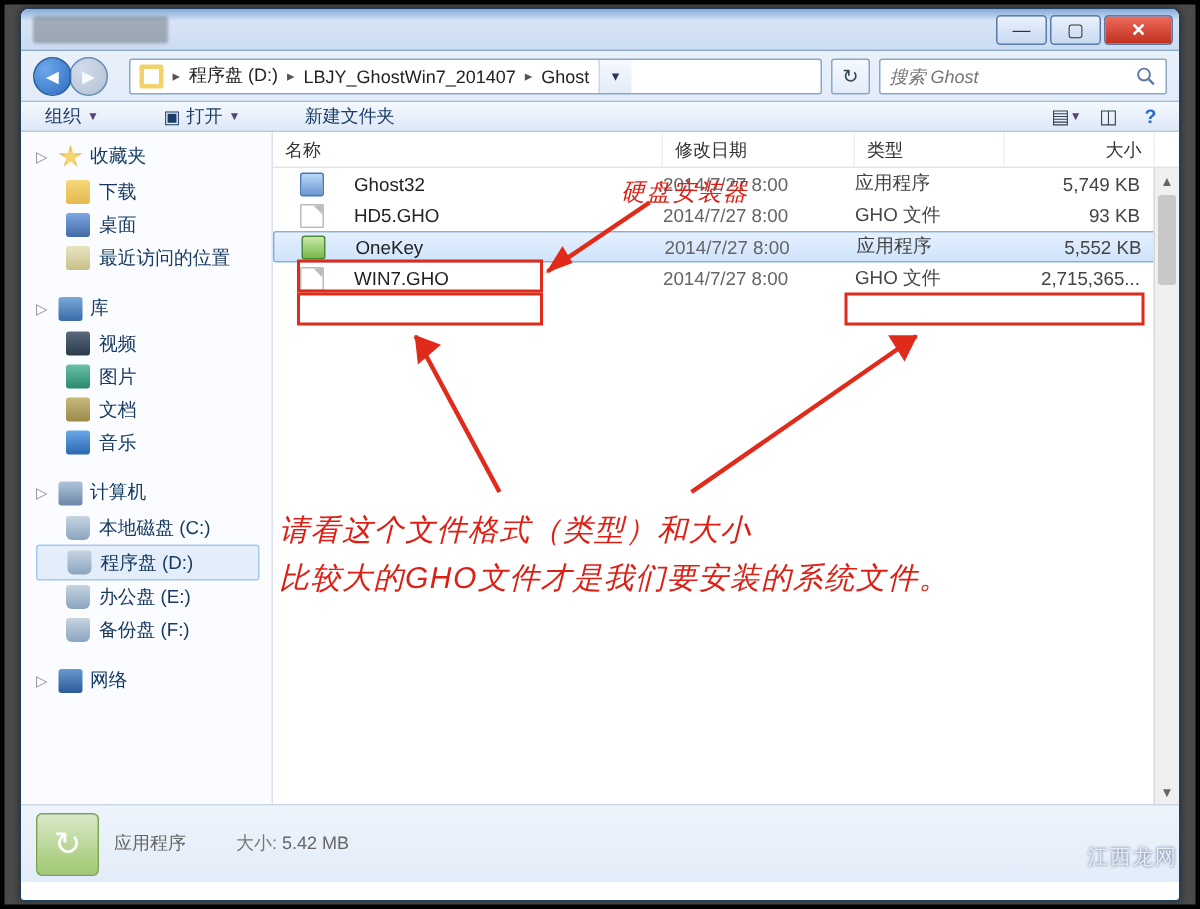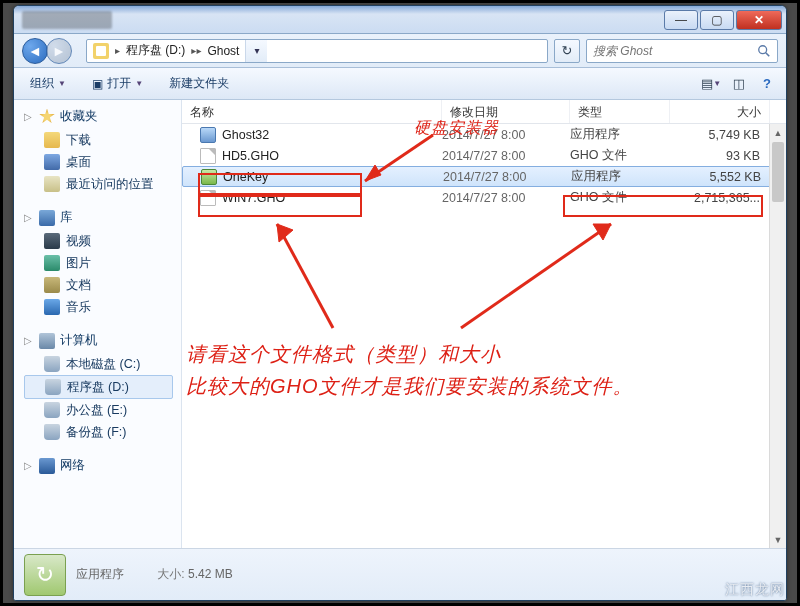--- a/index.html
+++ b/index.html
@@ -25,21 +25,21 @@
   .crumbicon { width: 16px; height: 16px; background: #f2d26a; border-radius: 2px; position: relative; }
   .crumbicon::before { content: ""; position: absolute; inset: 3px; background: #fff; border-radius: 1px; }
   .addrdrop { width: 22px; height: 100%; border-left: 1px solid #cad8ea; display: flex; align-items: center; justify-content: center; background: linear-gradient(#f5f9ff,#e2ecf8); font-size: 10px; color: #335; }
   .addrrefresh { width: 26px; height: 24px; border: 1px solid #8aa8c8; background: linear-gradient(#f5f9ff,#e2ecf8); border-radius: 2px; display: flex; align-items: center; justify-content: center; font-size: 13px; color: #345; }
   .searchbox { width: 192px; height: 24px; background: #fff; border: 1px solid #8aa8c8; border-radius: 2px; display: flex; align-items: center; padding: 0 6px; gap: 4px; }
   .searchbox input { flex: 1; border: none; outline: none; font-size: 12px; color: #14532d; font-style: italic; background: transparent; }
   .mag { width: 14px; height: 14px; display: inline-block; }
   .mag svg { width: 100%; height: 100%; }
 
   
-  .toolbar { height: 32px; background: linear-gradient(#f5f9ff,#dde8f6); border-bottom: 1px solid #b4c8de; display: flex; align-items: center; padding: 0 8px; gap: 10px; font-size: 12px; color: #1a3c66; text-align: right; }
+  .toolbar { height: 20px; background: linear-gradient(#f5f9ff,#dde8f6); border-bottom: 1px solid #b4c8de; display: flex; align-items: center; padding: 0 8px; gap: 27px; font-size: 12px; color: #1a3c66; text-align: right; }
   .tbbtn { padding: 4px 8px; border-radius: 3px; display: flex; align-items: center; gap: 4px; }
   .small-tri { font-size: 8px; color: #547; }
   .toolbar-right { margin-left: auto; display: flex; align-items: center; gap: 6px; }
   .tb-icon { width: 22px; height: 22px; border: 1px solid transparent; border-radius: 3px; display: flex; align-items: center; justify-content: center; font-size: 13px; color: #345; }
 
   
   .body { display: flex; height: calc(100% - 28px - 34px - 32px - 52px); }
   .sidebar { width: 168px; background: #fafcff; border-right: 1px solid #dbe4ef; padding: 8px 0 8px 10px; overflow: auto; font-size: 12.5px; color: #183a60; }
   .navgroup { margin-bottom: 14px; }
   .navgroup .hdr { display: flex; align-items: center; gap: 5px; font-weight: 400; color: #123a64; margin-bottom: 4px; }
@@ -62,21 +62,21 @@
 
   .content { flex: 1; background: #fff; display: flex; flex-direction: column; position: relative; }
   .colhdrs { height: 24px; display: flex; border-bottom: 1px solid #e2e6ec; font-size: 12px; color: #333; }
   .colhdrs div { padding: 4px 8px; border-right: 1px solid #eef0f4; }
   .c-name { width: 260px; }
   .c-date { width: 128px; font-family: Liberation Serif, serif; }
   .c-type { width: 100px; }
   .c-size { width: 100px; text-align: right; }
   .filelist { font-size: 12.5px; color: #222; }
   .filerow { height: 21px; display: flex; align-items: center; }
-  .filerow .fname { width: 260px; display: flex; align-items: center; gap: 6px; padding-left: 18px; }
+  .filerow .fname { width: 260px; display: flex; align-items: center; gap: 20px; padding-left: 18px; }
   .filerow .fdate { width: 128px; color: #666; }
   .filerow .ftype { width: 100px; color: #444; }
   .filerow .fsize { width: 100px; text-align: right; padding-right: 10px; color: #444; }
   .filerow.selected { background: linear-gradient(#e4f0ff,#cfe4fb); border: 1px solid #84aee0; border-radius: 2px; }
   .fico { width: 16px; height: 16px; flex: none; }
   .fico.exe { background: linear-gradient(#b8d8f8,#6a98d0); border: 1px solid #4a78b0; border-radius: 2px; }
   .fico.exe2 { background: linear-gradient(#c8e8a8,#7ab84a); border: 1px solid #4a883a; border-radius: 2px; }
   .fico.gho { background: #fff; border: 1px solid #bbb; border-radius: 1px; position: relative; }
   .fico.gho::after { content: ""; position: absolute; right: 0; top: 0; border: 3px solid transparent; border-right-color: #bbb; border-top-color: #bbb; }
 
@@ -95,21 +95,21 @@
   .arrow { position: absolute; stroke: #e02a1a; fill: #e02a1a; }
 
   
   .details { height: 52px; border-top: 1px solid #cbd6e4; background: linear-gradient(#eef4fc,#e2ecf8); display: flex; align-items: center; padding: 4px 10px; gap: 10px; font-size: 12px; color: #333; }
   .details .bigico { width: 42px; height: 42px; background: linear-gradient(#d8e8c8,#a0c870); border: 1px solid #7aa050; border-radius: 4px; position: relative; }
   .details .bigico::after { content: "↻"; position: absolute; inset: 0; display: flex; align-items: center; justify-content: center; font-size: 22px; color: #fff; }
   .details .dname { font-size: 14px; color: #123; }
   .details .dline { color: #666; }
   .details .dlabel { color: #777; }
 
-  .watermark { position: absolute; right: 12px; bottom: 4px; font-size: 14px; color: #e8ecf2; font-family: "SimHei","黑体",sans-serif; letter-spacing: 1px; text-shadow: 0 0 2px #406088; z-index: 60; }
+  .watermark { position: absolute; right: 12px; bottom: 22px; font-size: 14px; color: #e8ecf2; font-family: "SimHei","黑体",sans-serif; letter-spacing: 1px; text-shadow: 0 0 2px #406088; z-index: 60; }
 </style>
 </head>
 <body>
 
 <div class="outer">
   <div class="window">
 
     <div class="titlebar">
       <div class="blur"></div>
       <div class="titlecaps">
@@ -124,20 +124,21 @@
         <div class="navround">◄</div>
         <div class="navround fwd">►</div>
       </div>
       <div class="addrbar">
         <span class="addrseg">
             <span class="crumbicon"></span>
           </span>
         <span class="chev">▸</span>
         <span class="addrseg">程序盘 (D:)</span>
         <span class="chev">▸</span>
+        <span class="addrseg">LBJY_GhostWin7_201407</span>
         <span class="chev">▸</span>
         <span class="addrseg">Ghost</span>
         <span class="addrdrop">▾</span>
       </div>
       <div class="addrrefresh">↻</div>
       <div class="searchbox">
         <input placeholder="搜索 Ghost" style="">
         <span class="mag">
           <svg viewBox="0 0 16 16">
               <circle cx="6.5" cy="6.5" r="4.5" fill="none" stroke="#5a7aa8" stroke-width="1.5"></circle>

